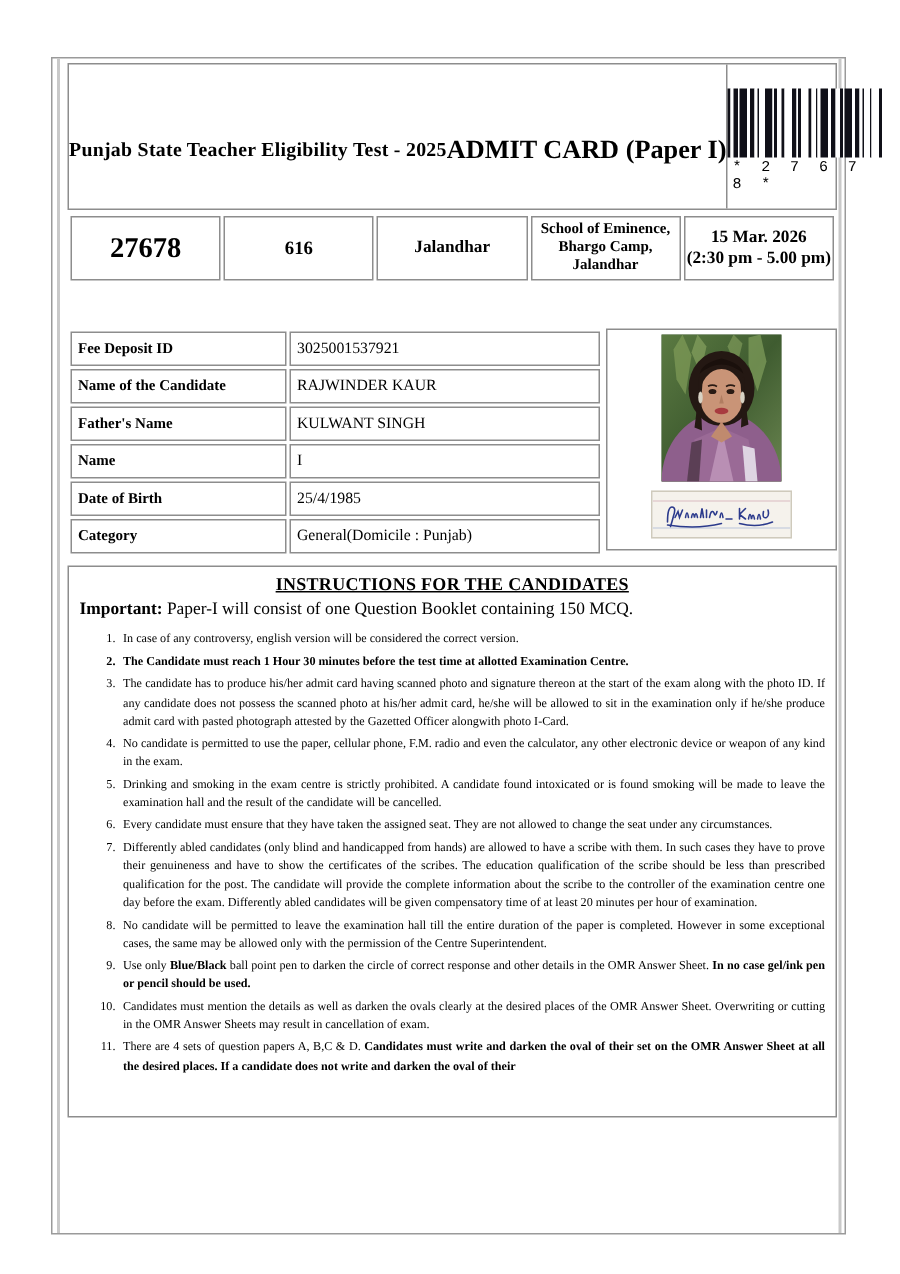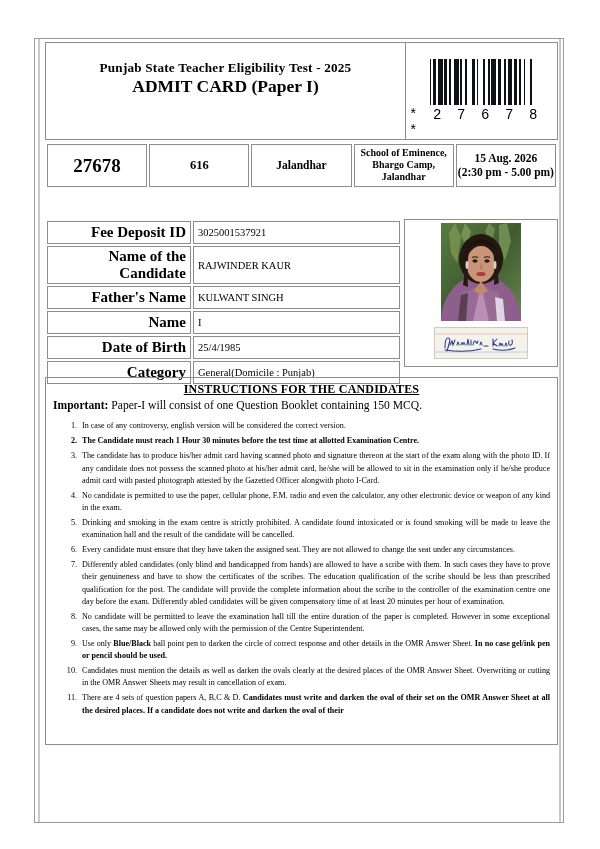--- a/index.html
+++ b/index.html
@@ -43,21 +43,20 @@
     height: 98px;
     border: 1px solid #8d8d8d;
     box-sizing: border-box;
     display: flex;
   }
   .hdr-titles {
     flex: 0 0 360px;
     border-right: 1px solid #8d8d8d;
     box-sizing: border-box;
     display: flex;
-    flex-direction: column;
     align-items: center;
     justify-content: flex-start;
     padding-top: 17px;
   }
   .title-1 {
     font-size: 13.2px;
     font-weight: bold;
     letter-spacing: 0.2px;
     white-space: nowrap;
   }
@@ -76,21 +75,21 @@
   }
   .barcode-bars {
     height: 46px;
     width: 104px;
     display: flex;
     align-items: stretch;
   }
   .barcode-bars i { display: block; height: 100%; }
   .barcode-text {
     font-family: "Liberation Mono", "DejaVu Sans Mono", monospace;
-    font-size: 14px;
+    font-size: 10px;
     letter-spacing: 3.6px;
     margin-top: 2px;
     padding-left: 3px;
   }
 
   
   .info-table {
     position: absolute;
     left: 5px; top: 103px;
     width: 513px;
@@ -139,23 +138,23 @@
   }
   .details td {
     border: 1px solid #8d8d8d;
     height: 19px;
     font-size: 11px;
     padding: 1px 4px;
     vertical-align: middle;
   }
   .details td.lbl {
     width: 134px;
-    text-align: right;
+    text-align: left;
     font-weight: bold;
-    font-size: 15px;
+    font-size: 10px;
   }
   .details td.val {
     text-align: left;
     font-size: 10.5px;
     font-weight: normal;
   }
 
   .photo-cell {
     flex: 1 1 auto;
     border: 1px solid #8d8d8d;
@@ -287,21 +286,21 @@
       <tbody>
       <tr class="vals">
         <td class="roll-val">27678</td>
         <td class="code-val">616</td>
         <td class="dist-val">Jalandhar</td>
         <td class="venue-val">
           <span>School of Eminence,</span><br>
           <span>Bhargo Camp, Jalandhar</span>
         </td>
         <td class="date-val">
-          <span>15 Aug. 2026</span><br>
+          <span>15 Mar. 2026</span><br>
           <span>(2:30 pm - 5.00 pm)</span>
         </td>
       </tr>
     </tbody>
       </table>
 
     <div class="mid">
       <div class="details">
         <table>
           <tbody id="details-body">

